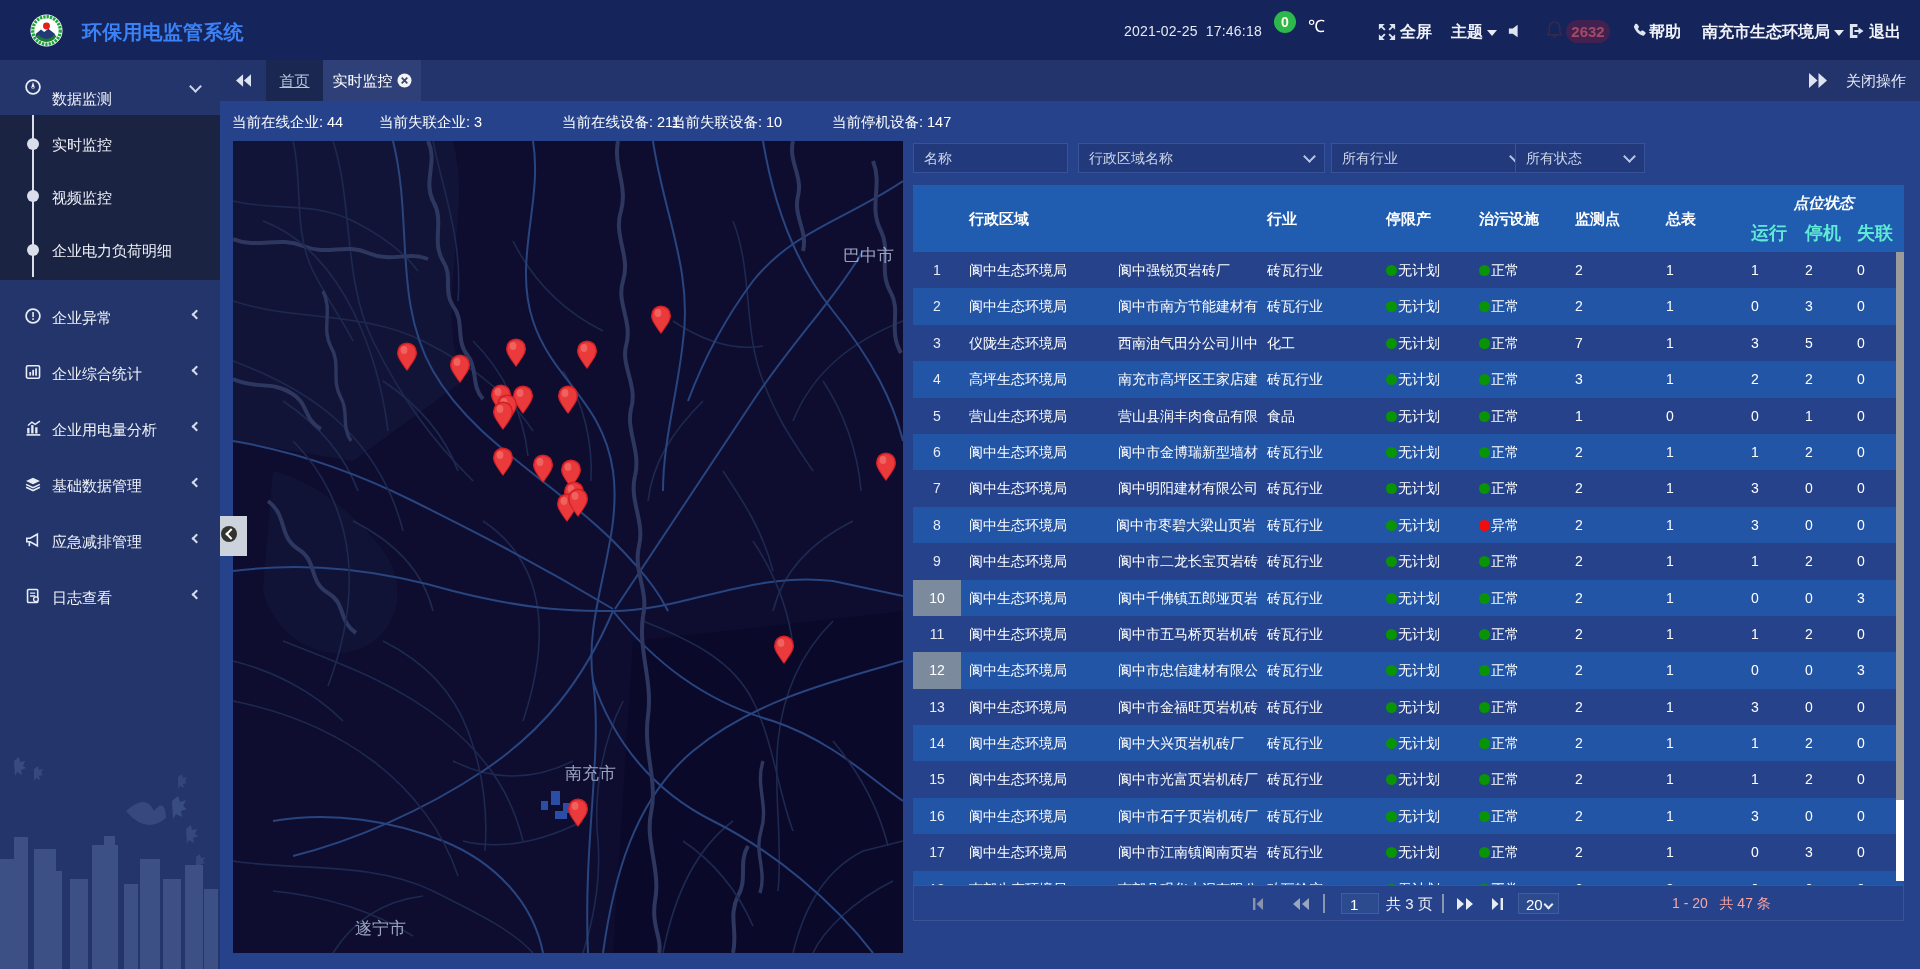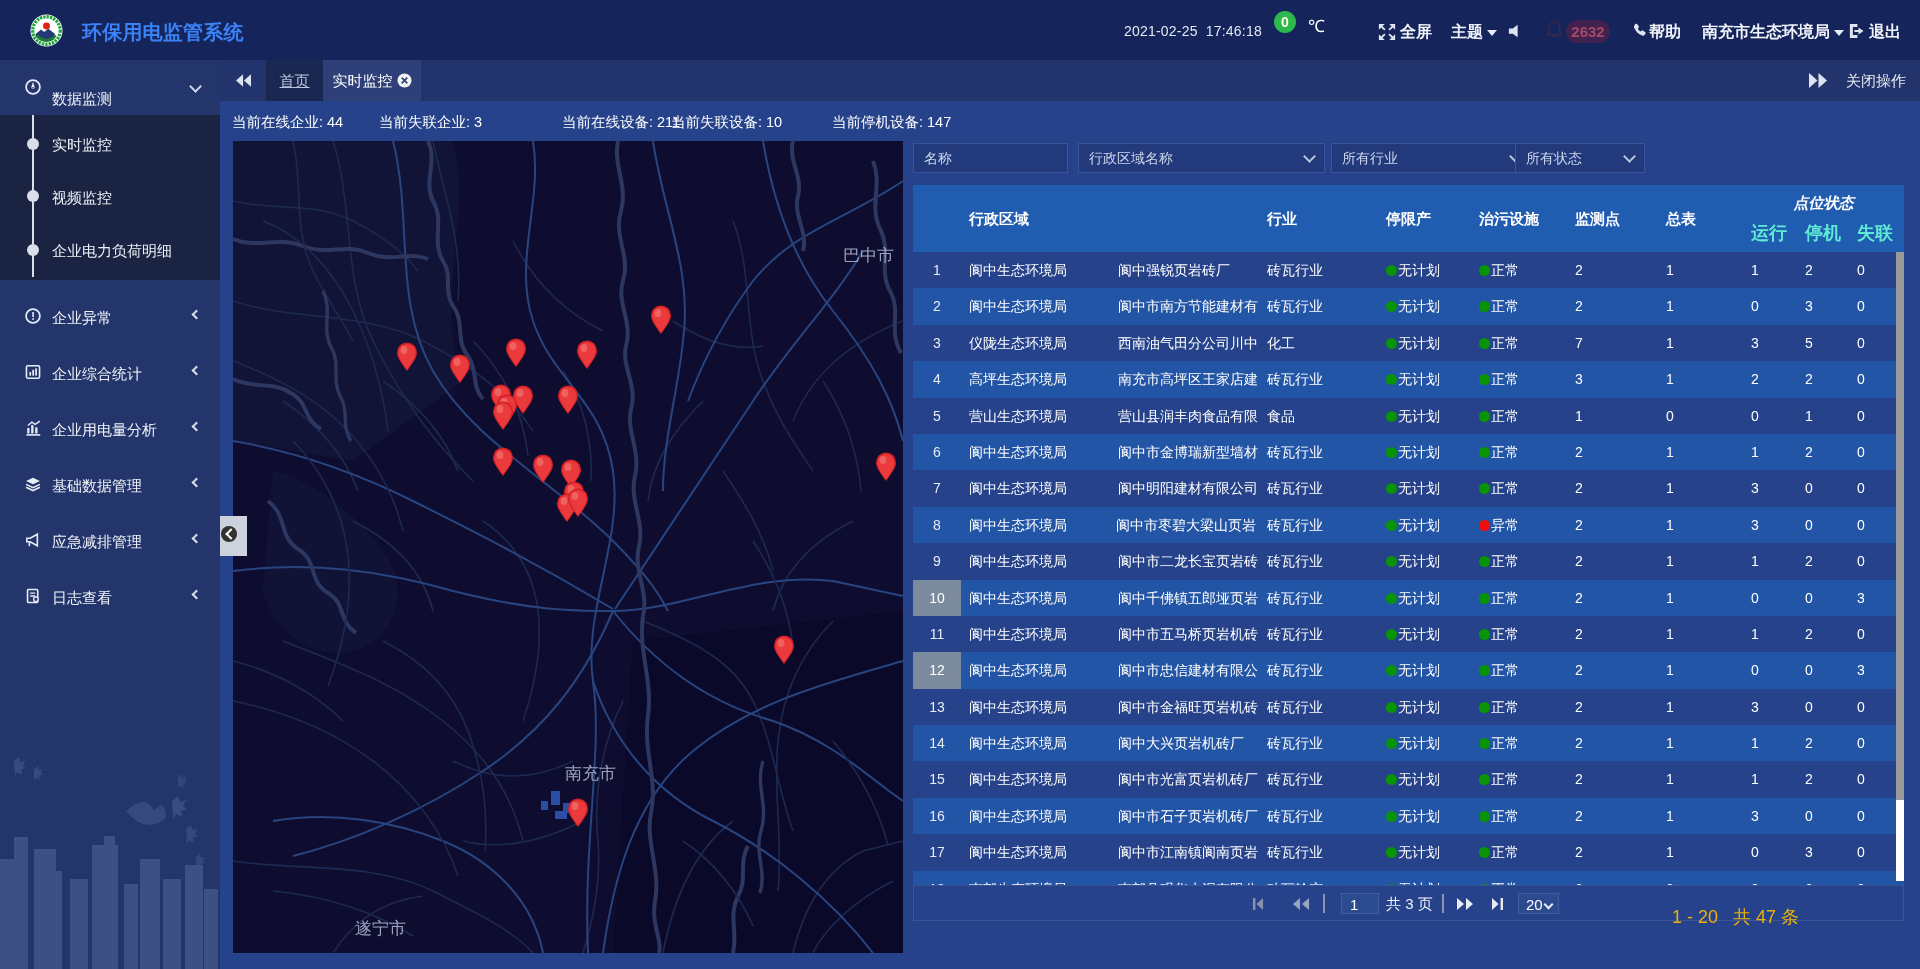--- a/index.html
+++ b/index.html
@@ -613,19 +613,19 @@
 <div class="pginput">1</div>
 <div style="position:absolute;left:472px;top:9px;font-size:15px;color:#eef1f8;">共 3 页</div>
 <div style="position:absolute;left:528px;top:8px;width:2px;height:19px;background:#8a95b0;"></div>
 <svg style="position:absolute;left:543px;top:11px;" width="17" height="14" viewBox="0 0 17 14">
           <path fill="#e8ecf5" d="M0 1l7 6-7 6zM9 1l7 6-7 6z"></path>
         </svg>
 <svg style="position:absolute;left:578px;top:11px;" width="12" height="14" viewBox="0 0 12 14">
           <path fill="#e8ecf5" d="M0 1l6.5 6L0 13zM8.6 1H11v12H8.6z"></path>
         </svg>
 <div class="pgsel">20<span class="selv"></span></div>
-<div style="position:absolute;left:758px;top:19px;font-size:18px;color:#eab308;">1 - 20&nbsp;&nbsp; 共 47 条</div>
+<div style="position:absolute;left:758px;top:9px;font-size:14px;color:#fca5a5;">1 - 20&nbsp;&nbsp; 共 47 条</div>
 </div>
     </div>
   <div class="vscroll">
       <div class="thumb"></div>
     </div>
 </div>
 
 </body></html>

